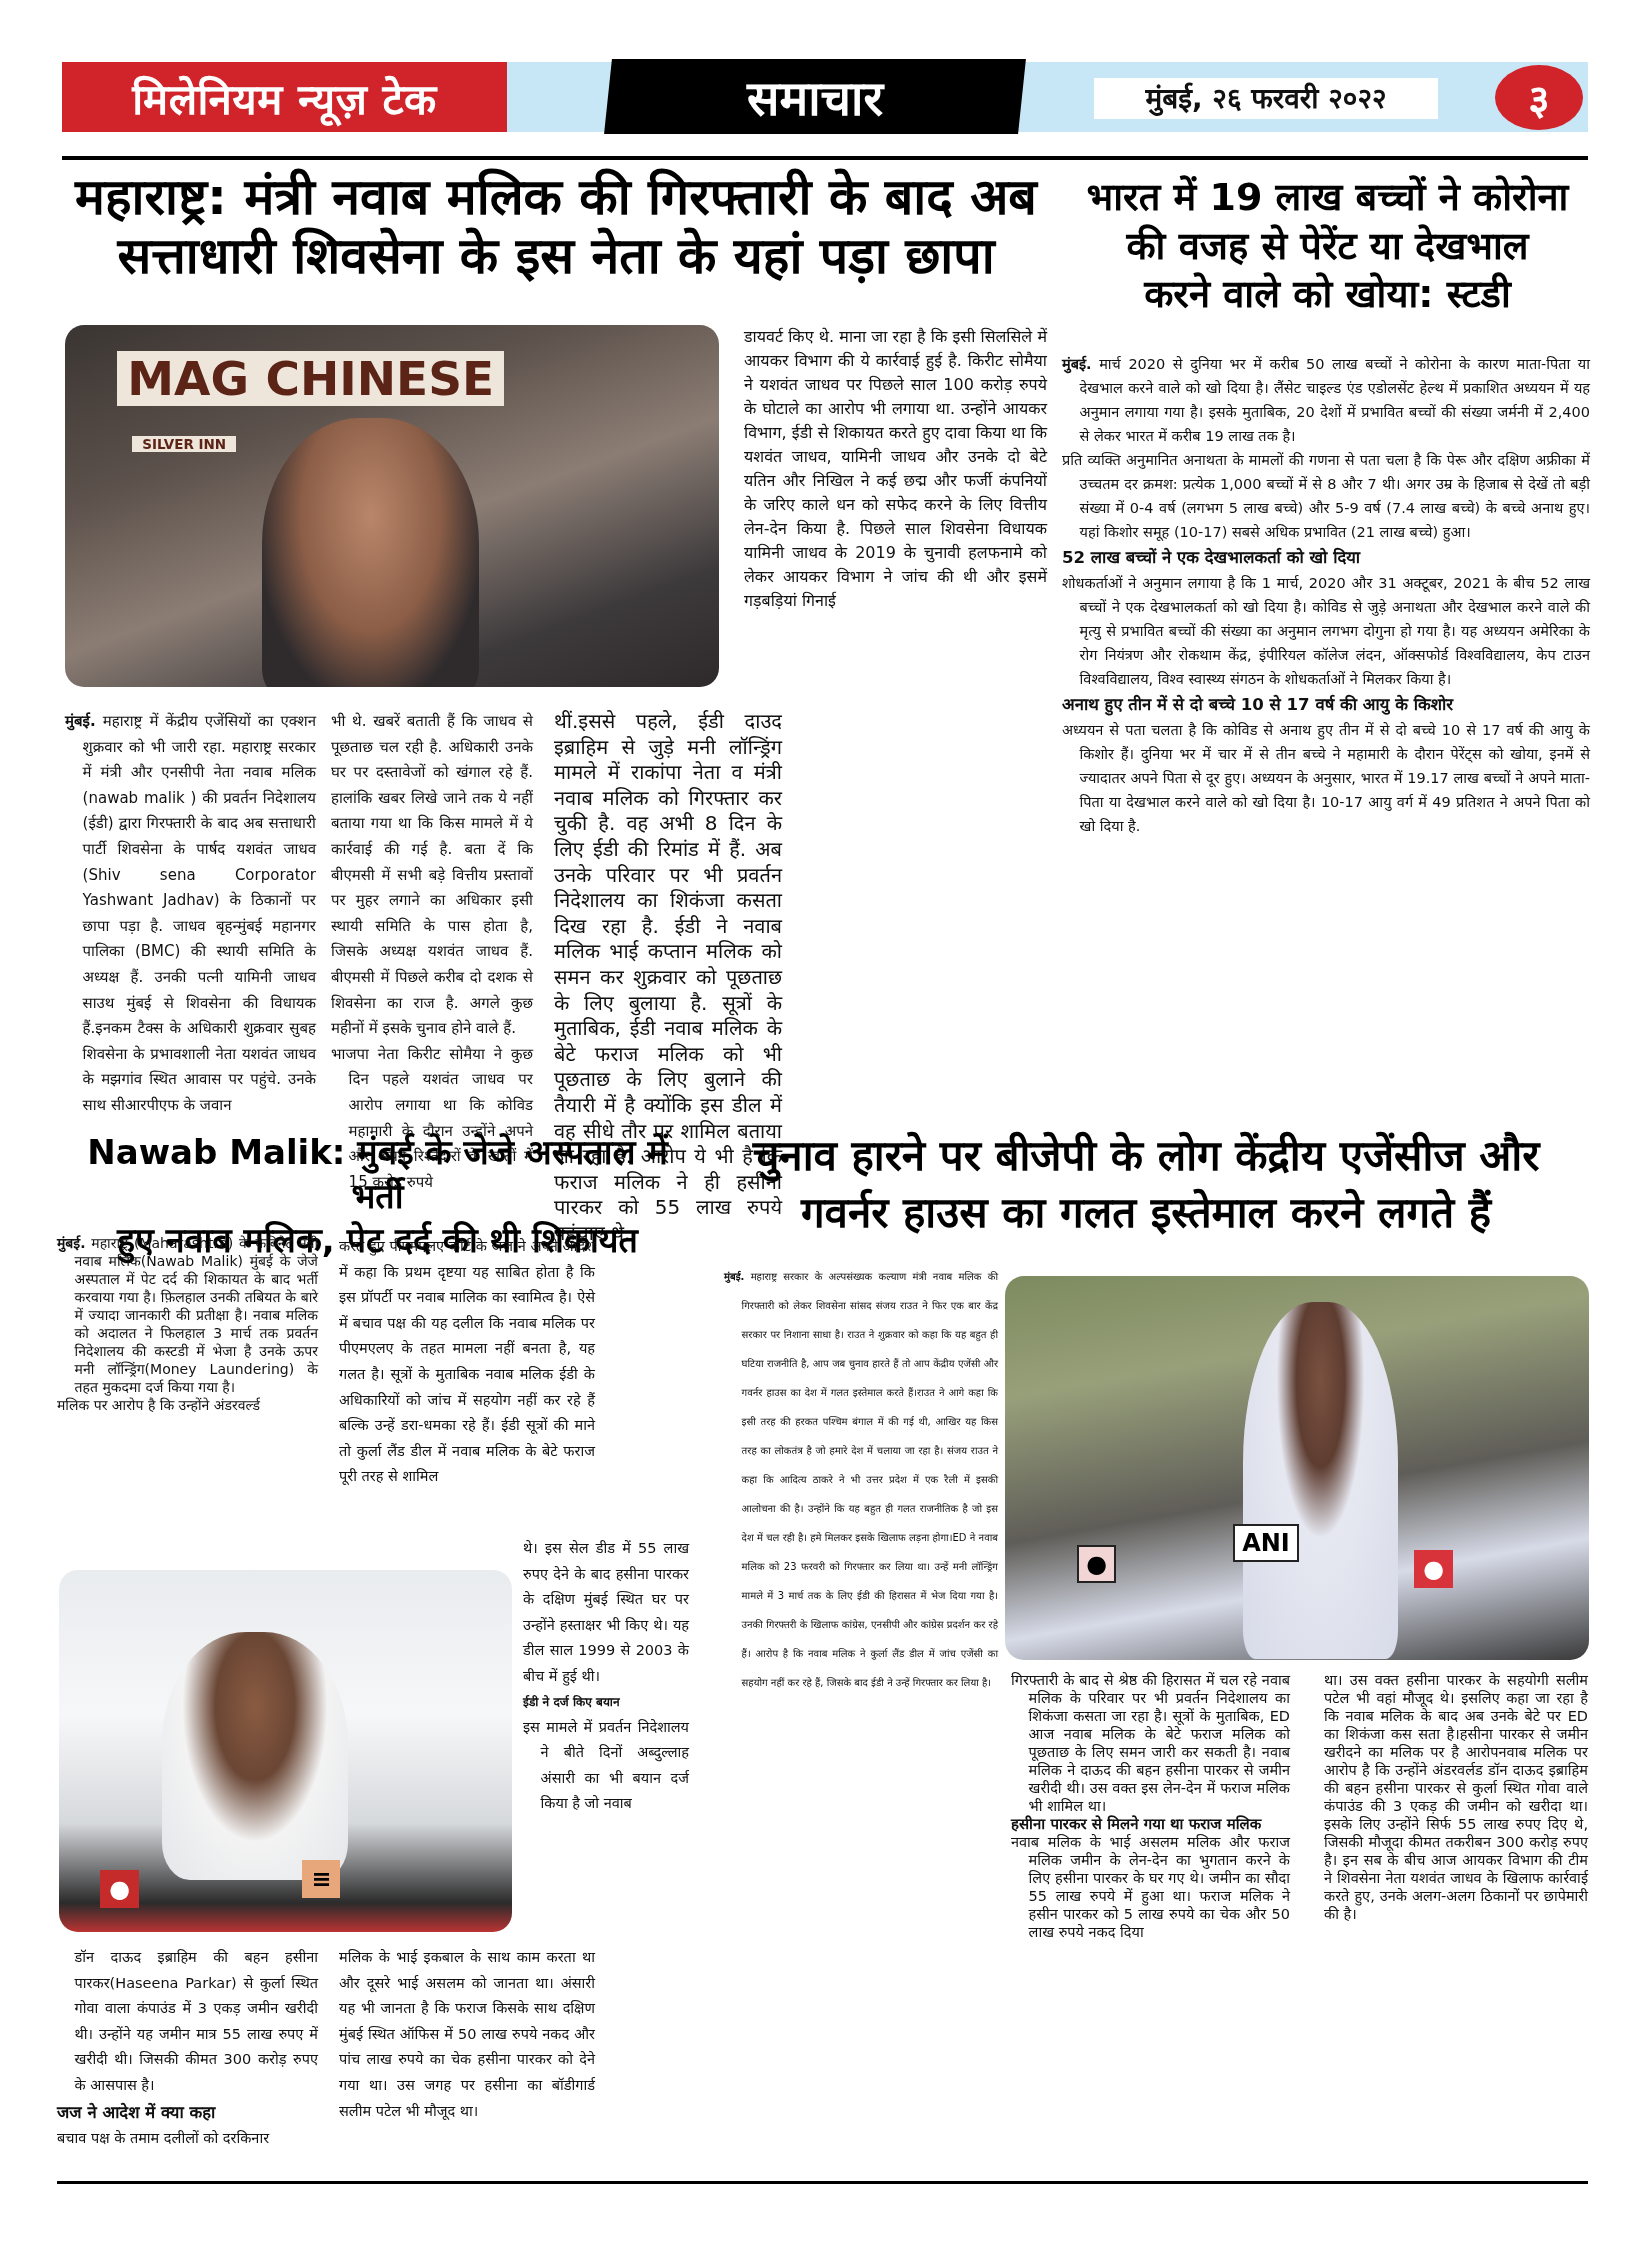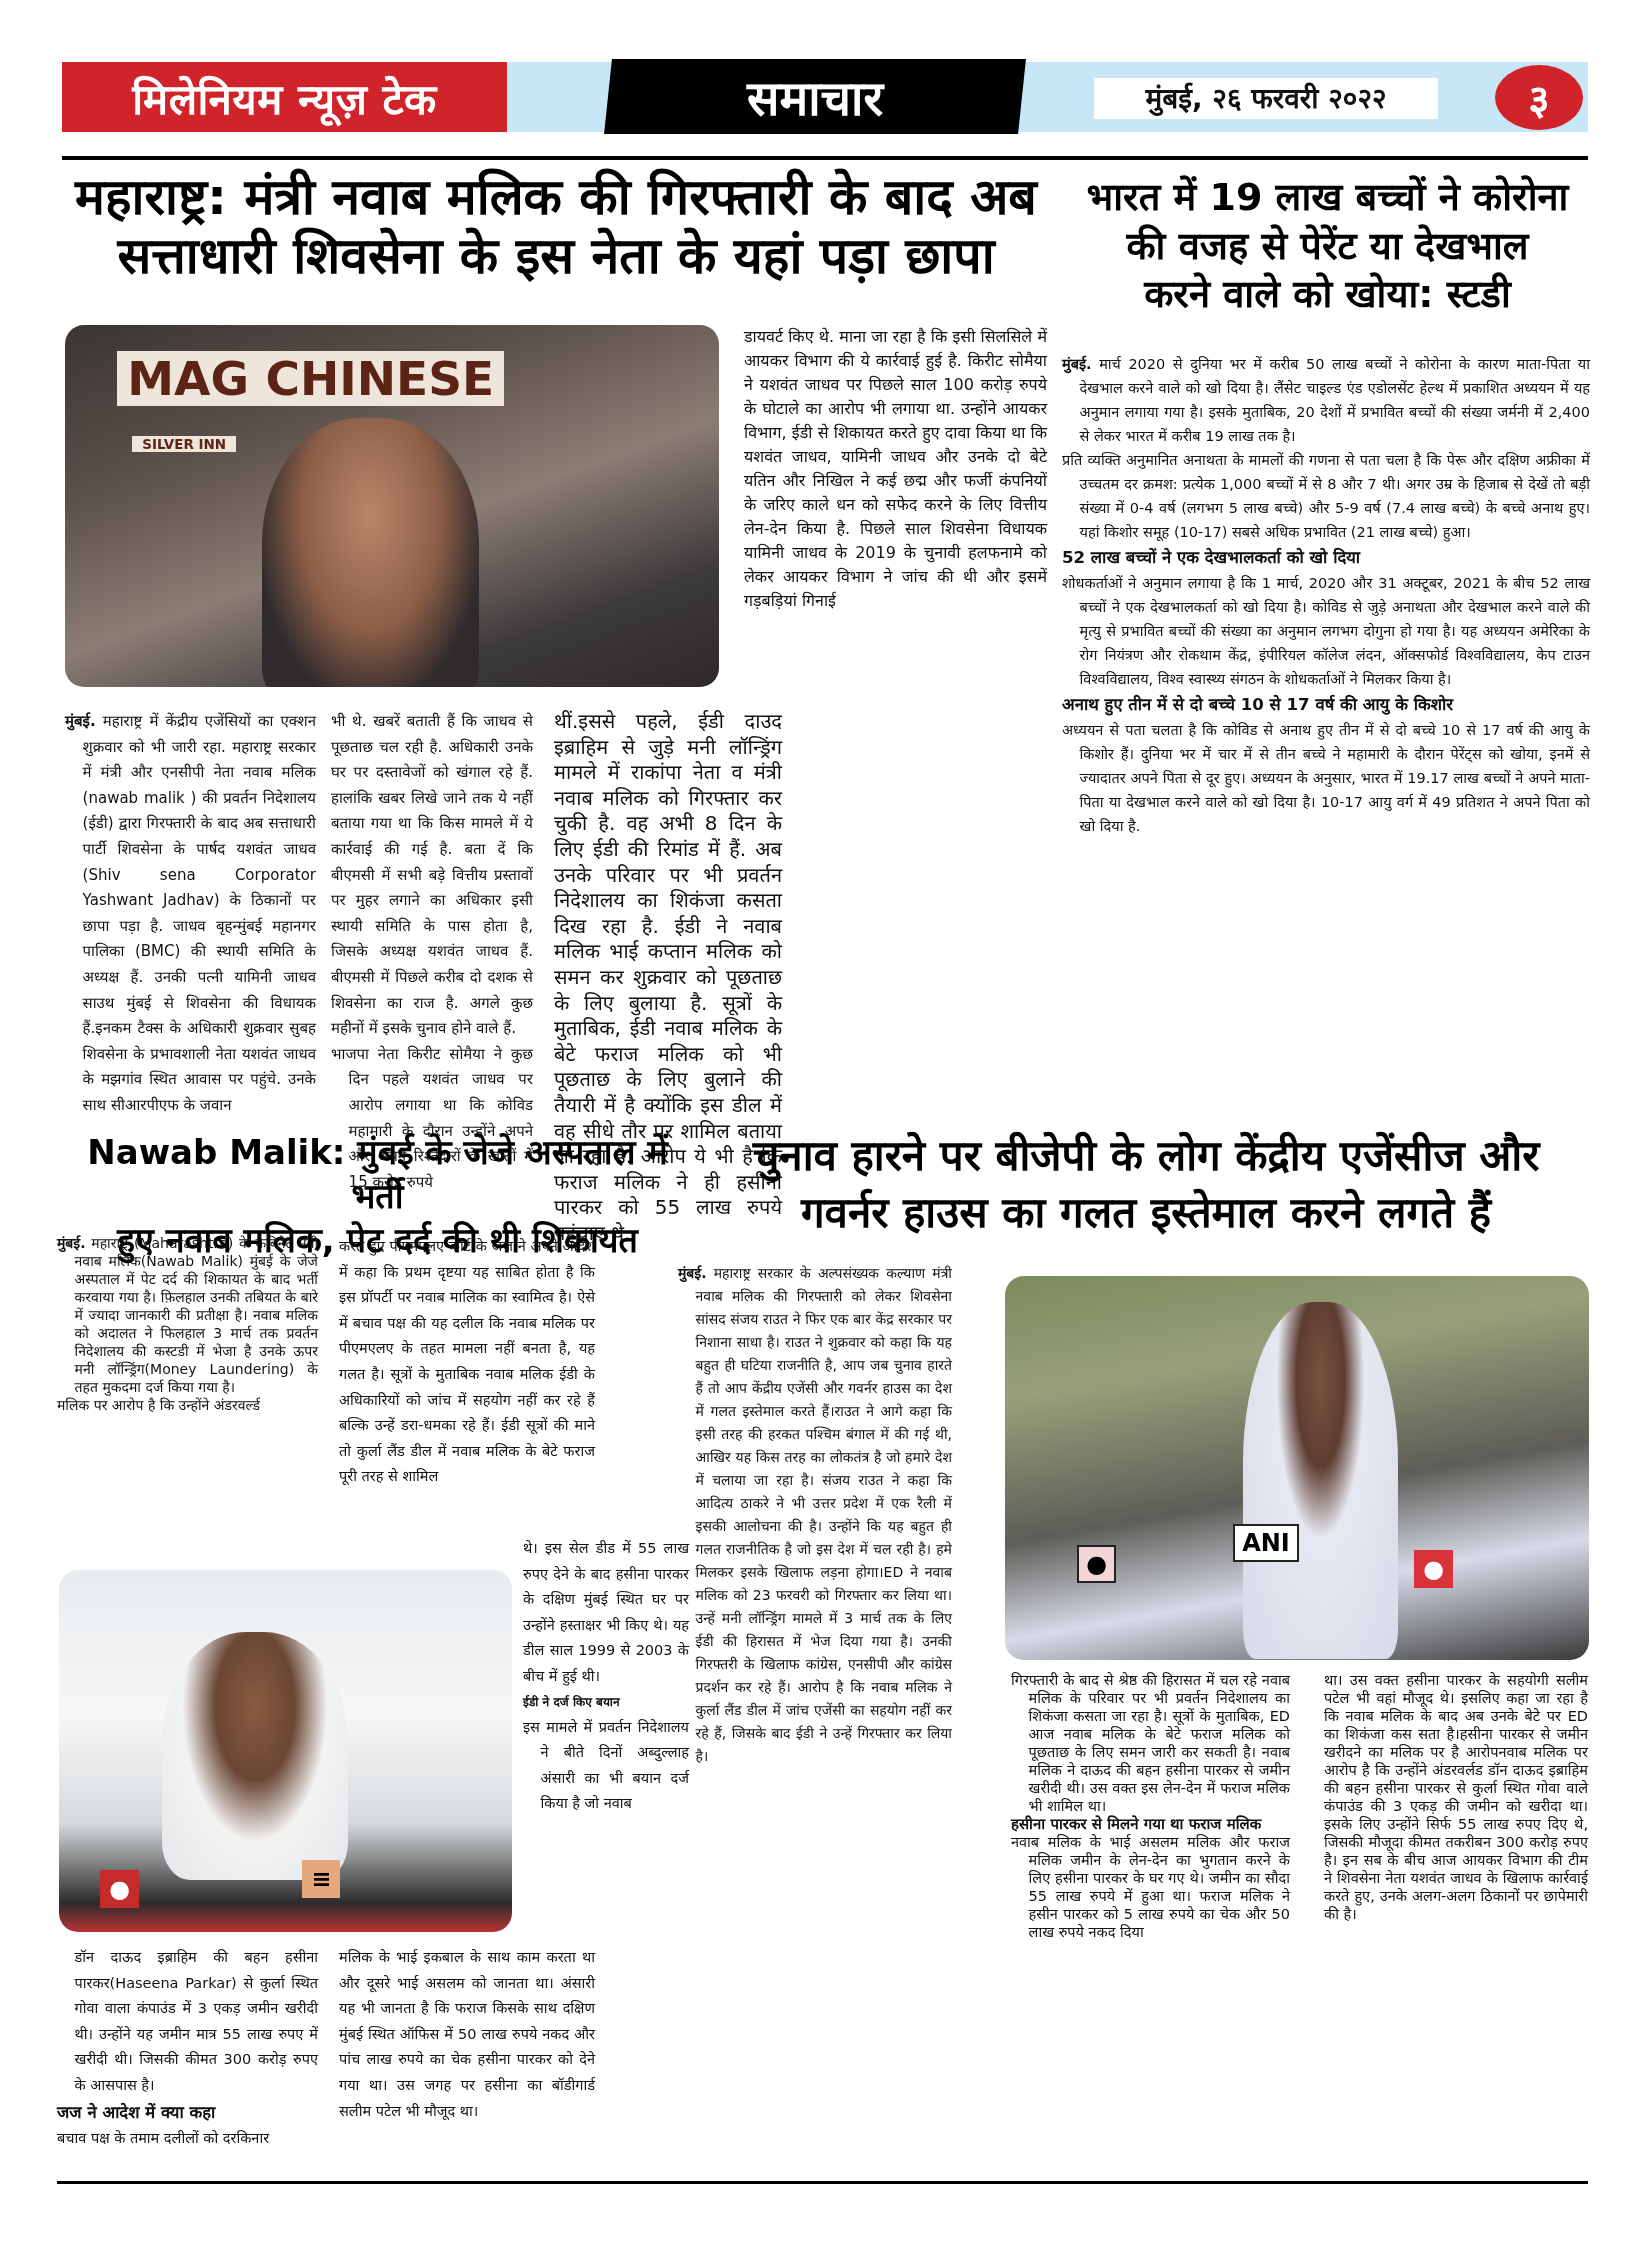--- a/index.html
+++ b/index.html
@@ -127,21 +127,21 @@
   <p style="padding-left:0;text-indent:0;">बचाव पक्ष के तमाम दलीलों को दरकिनार</p>
 </div>
 <div class="abs col" style="left:339px;top:1945px;width:256px;font-size:14.5px;line-height:25.6px;">
   <p style="padding-left:0;text-indent:0;">मलिक के भाई इकबाल के साथ काम करता था और दूसरे भाई असलम को जानता था। अंसारी यह भी जानता है कि फराज किसके साथ दक्षिण मुंबई स्थित ऑफिस में 50 लाख रुपये नकद और पांच लाख रुपये का चेक हसीना पारकर को देने गया था। उस जगह पर हसीना का बॉडीगार्ड सलीम पटेल भी मौजूद था।</p>
 </div>
 
 <div class="abs hl" style="left:696px;top:1128px;width:900px;font-size:42px;line-height:1.35;">
   <div>चुनाव हारने पर बीजेपी के लोग केंद्रीय एजेंसीज और</div>
   <div>गवर्नर हाउस का गलत इस्तेमाल करने लगते हैं</div>
 </div>
-<div class="abs col" style="left:678px;top:1262px;width:274px;font-size:14px;line-height:23px;">
+<div class="abs col" style="left:724px;top:1262px;width:274px;font-size:10px;line-height:29px;">
   <p><b class="lead">मुंबई.</b> <span>महाराष्ट्र सरकार के अल्पसंख्यक कल्याण मंत्री नवाब मलिक की गिरफ्तारी को लेकर शिवसेना सांसद संजय राउत ने फिर एक बार केंद्र सरकार पर निशाना साधा है। राउत ने शुक्रवार को कहा कि यह बहुत ही घटिया राजनीति है, आप जब चुनाव हारते हैं तो आप केंद्रीय एजेंसी और गवर्नर हाउस का देश में गलत इस्तेमाल करते हैं।राउत ने आगे कहा कि इसी तरह की हरकत पश्चिम बंगाल में की गई थी, आखिर यह किस तरह का लोकतंत्र है जो हमारे देश में चलाया जा रहा है। संजय राउत ने कहा कि आदित्य ठाकरे ने भी उत्तर प्रदेश में एक रैली में इसकी आलोचना की है। उन्होंने कि यह बहुत ही गलत राजनीतिक है जो इस देश में चल रही है। हमे मिलकर इसके खिलाफ लड़ना होगा।ED ने नवाब मलिक को 23 फरवरी को गिरफ्तार कर लिया था। उन्हें मनी लॉन्ड्रिंग मामले में 3 मार्च तक के लिए ईडी की हिरासत में भेज दिया गया है। उनकी गिरफ्तरी के खिलाफ कांग्रेस, एनसीपी और कांग्रेस प्रदर्शन कर रहे हैं। आरोप है कि नवाब मलिक ने कुर्ला लैंड डील में जांच एजेंसी का सहयोग नहीं कर रहे हैं, जिसके बाद ईडी ने उन्हें गिरफ्तार कर लिया है।</span></p>
 </div>
 <div class="abs photo photo3" style="left:1005px;top:1264px;width:584px;height:384px;">
   <div style="position:absolute;left:238px;top:26px;width:155px;height:357px;border-radius:45% 45% 8% 8%;background:radial-gradient(ellipse at 50% 22%,#7a5140 0%,#5e3d31 22%,#e6e8f1 40%,#d7dbe8 100%);"></div>
   <div class="mic" style="left:228px;top:248px;">
     <span>ANI</span>
   </div>
   <div class="mic" style="left:409px;top:274px;background:#d8323a;color:#fff;border-color:#d8323a;">●</div>
   <div class="mic" style="left:72px;top:269px;background:#f2d6d6;">●</div>
 </div>

